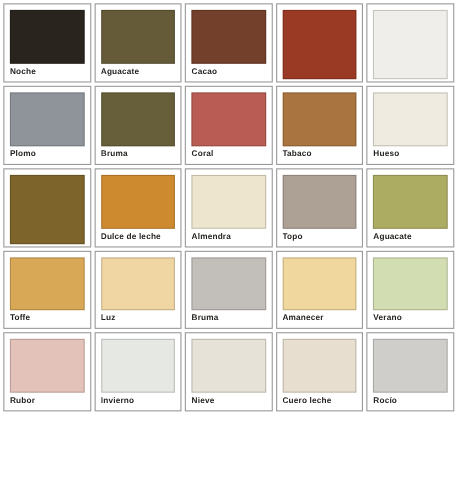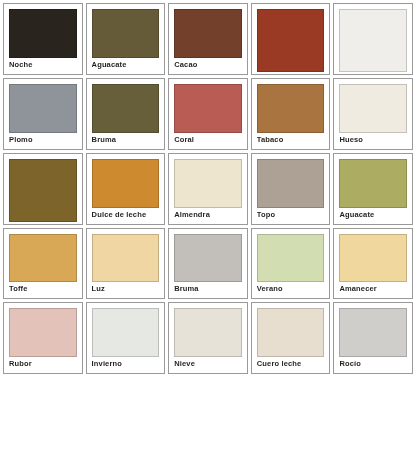--- a/index.html
+++ b/index.html
@@ -119,26 +119,26 @@
     </div>
     <div class="swatch-card">
       <div class="swatch-chip" style="background-color: rgb(239, 214, 162);"></div>
       <div class="swatch-label">Luz</div>
     </div>
     <div class="swatch-card">
       <div class="swatch-chip" style="background-color: rgb(194, 190, 185);"></div>
       <div class="swatch-label">Bruma</div>
     </div>
     <div class="swatch-card">
+      <div class="swatch-chip" style="background-color: rgb(239, 215, 157);"></div>
+      <div class="swatch-label">Amanecer</div>
+    </div>
+    <div class="swatch-card">
       <div class="swatch-chip" style="background-color: rgb(211, 221, 178);"></div>
       <div class="swatch-label">Verano</div>
-    </div>
-    <div class="swatch-card">
-      <div class="swatch-chip" style="background-color: rgb(239, 215, 157);"></div>
-      <div class="swatch-label">Amanecer</div>
     </div>
     <div class="swatch-card">
       <div class="swatch-chip" style="background-color: rgb(226, 194, 185);"></div>
       <div class="swatch-label">Rubor</div>
     </div>
     <div class="swatch-card">
       <div class="swatch-chip" style="background-color: rgb(230, 232, 228);"></div>
       <div class="swatch-label">Invierno</div>
     </div>
     <div class="swatch-card">

